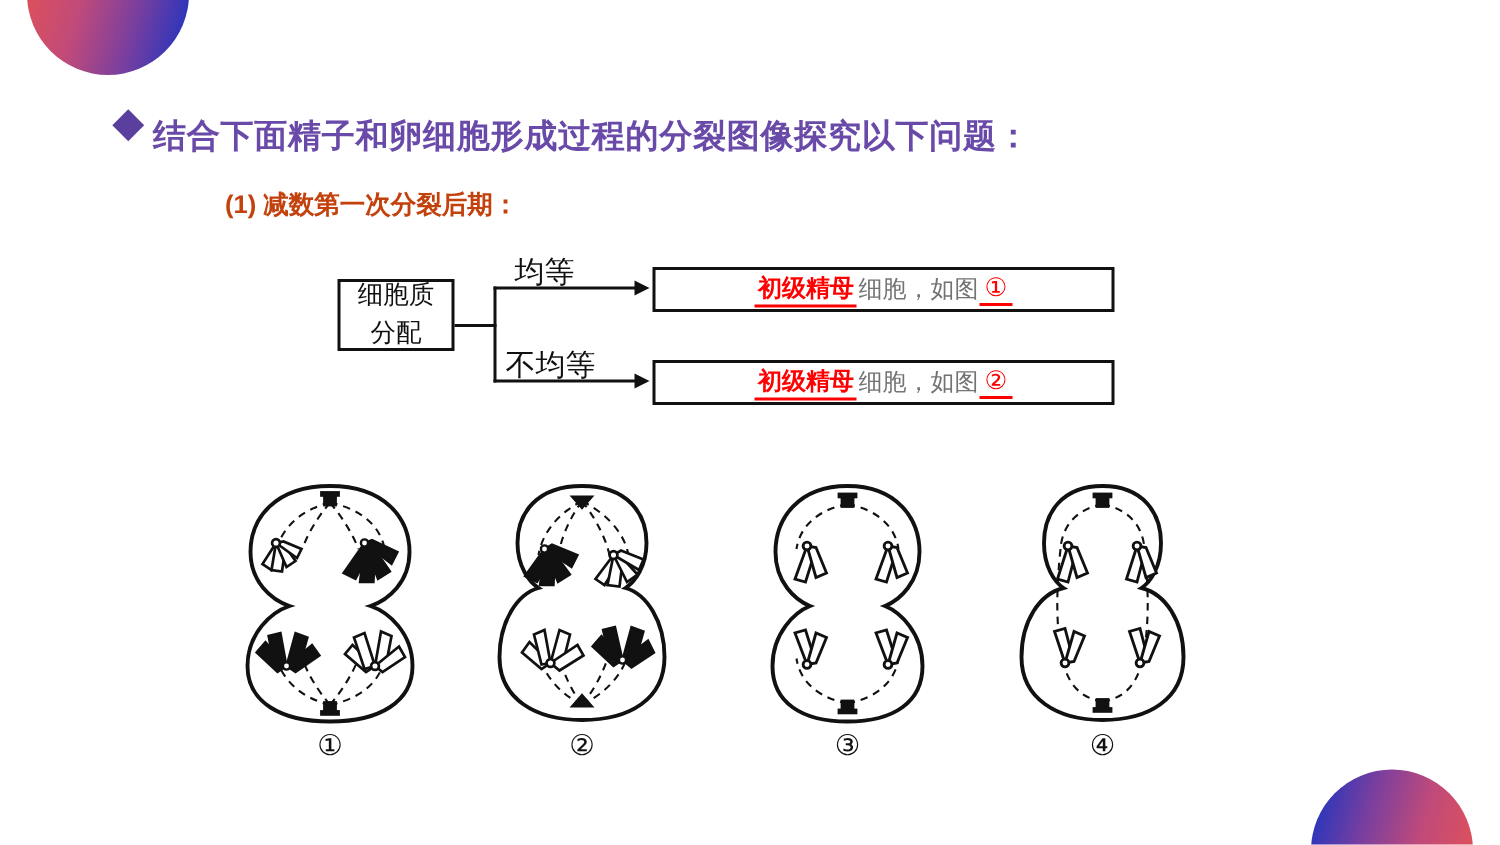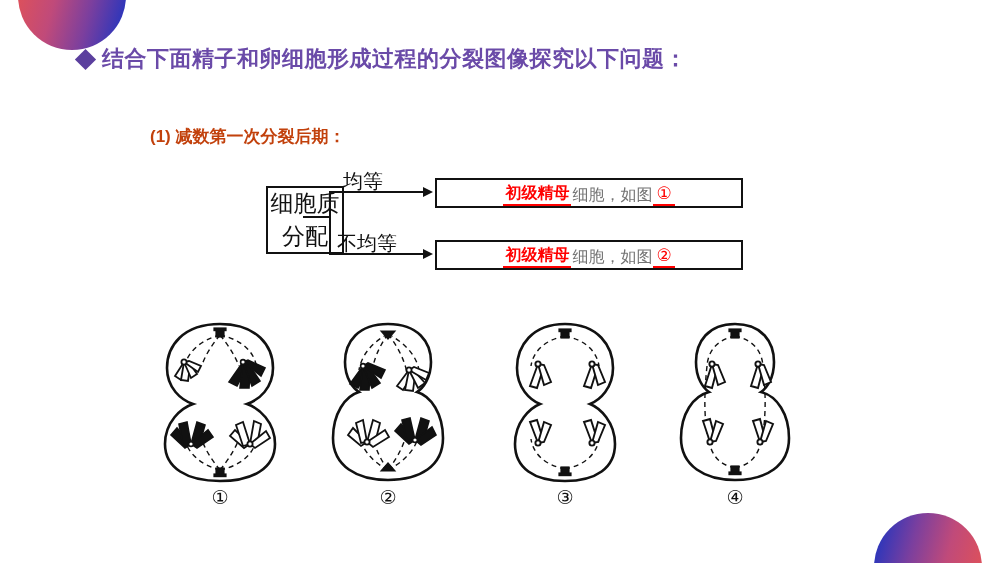--- a/index.html
+++ b/index.html
@@ -32,23 +32,22 @@
     width: 108px;
     height: 108px;
     border-radius: 56px 56px 18px 18px;
     background: linear-gradient(285deg, #e8534f 0%, #c04a7a 38%, #7b3f9e 66%, #1433c4 100%);
   }
 
   
   #title-row {
     position: absolute;
     left: 78px;
-    top: 44px;
+    top: 76px;
     display: flex;
-    align-items: center;
     gap: 9px;
   }
   .diamond {
     width: 15px;
     height: 15px;
     background: #5b3f9e;
     transform: rotate(45deg);
     flex: none;
   }
   #title-text {
@@ -76,31 +75,30 @@
     left: 225px;
     top: 178px;
     width: 520px;
     height: 102px;
   }
   #src-box {
     position: absolute;
     left: 0;
     top: 8px;
     width: 78px;
-    height: 68px;
+    height: 48px;
     border: 2px solid #111;
     box-sizing: border-box;
     display: flex;
     flex-direction: column;
     justify-content: center;
     align-items: center;
-    font-size: 23px;
+    font-size: 17px;
     color: #111;
     line-height: 1.45;
-    margin-left: 41px;
   }
   .flow-line { position: absolute; background: #111; }
   #stem      { left: 78px;  top: 38px;  width: 28px; height: 2px; }
   #riser     { left: 104px; top: 13px;  width: 2px;  height: 64px; }
   #arm-top   { left: 104px; top: 13px;  width: 98px; height: 2px; }
   #arm-bot   { left: 104px; top: 75px;  width: 98px; height: 2px; }
   .arrowhead {
     position: absolute;
     width: 0; height: 0;
     border-top: 5px solid transparent;
@@ -120,21 +118,21 @@
   #lbl-unequal { left: 112px; top: 52px; }
 
   .out-box {
     position: absolute;
     left: 210px;
     width: 308px;
     height: 30px;
     border: 2px solid #111;
     box-sizing: border-box;
     display: flex;
-    align-items: flex-end;
+    align-items: center;
     justify-content: center;
     font-size: 16px;
     color: #111;
     white-space: nowrap;
   }
   #out-box-1 { top: 0px; }
   #out-box-2 { top: 62px; }
   .blank-red {
     color: #ff0000;
     font-weight: bold;

